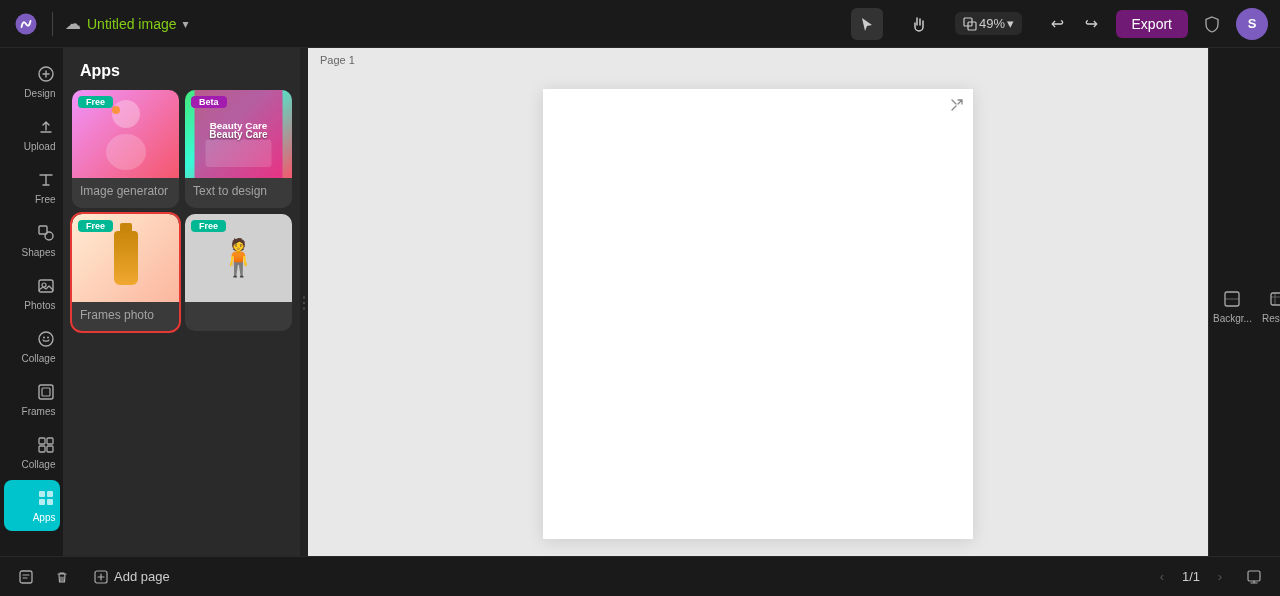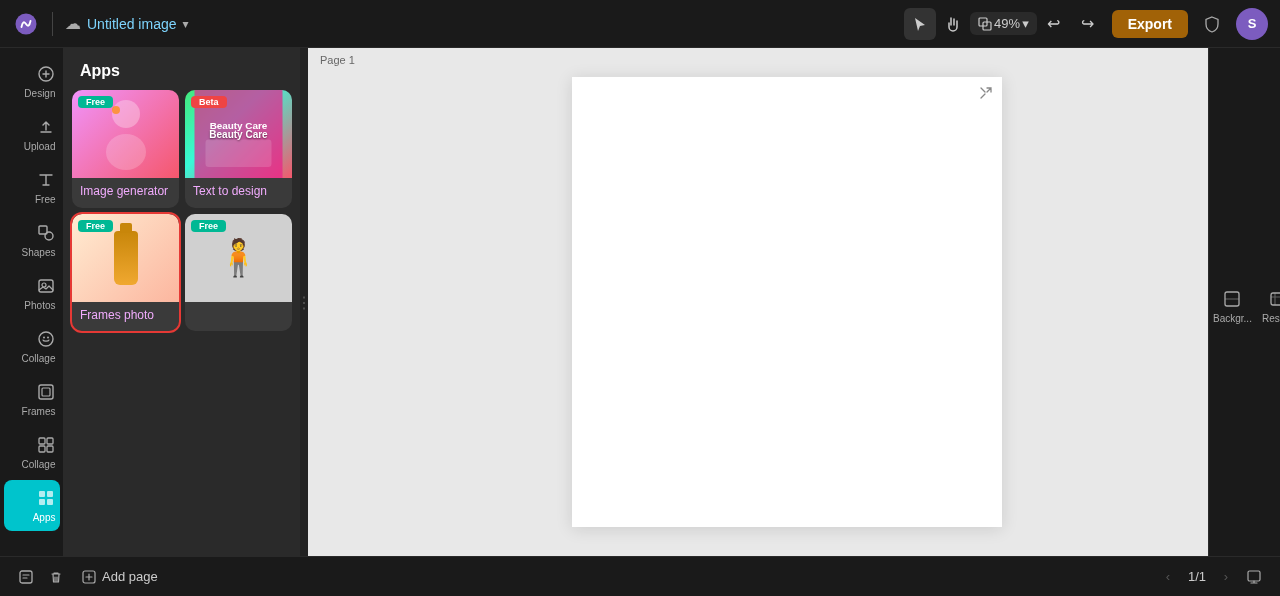--- a/index.html
+++ b/index.html
@@ -5,73 +5,73 @@
     * { margin: 0; padding: 0; box-sizing: border-box; }
     body { font-family: -apple-system, BlinkMacSystemFont, 'Segoe UI', sans-serif; background: #1a1a1a; color: #fff; width: 1280px; height: 596px; overflow: hidden; display: flex; flex-direction: column; }
 
     
     .topbar { height: 48px; background: #1a1a1a; display: flex; align-items: center; padding: 0 12px; gap: 8px; border-bottom: 1px solid #2a2a2a; flex-shrink: 0; }
     .topbar-logo { width: 28px; height: 28px; display: flex; align-items: center; justify-content: center; cursor: pointer; }
     .topbar-logo svg { width: 24px; height: 24px; }
     .topbar-divider { width: 1px; height: 24px; background: #444; margin: 0 4px; }
     .topbar-title-area { display: flex; align-items: center; gap: 6px; cursor: pointer; }
     .topbar-cloud-icon { color: #aaa; font-size: 16px; }
-    .topbar-title { font-size: 14px; color: #7dd3fc; font-weight: 500; }
+    .topbar-title { font-size: 14px; color: #84cc16; font-weight: 500; }
     .topbar-chevron { color: #aaa; font-size: 12px; }
     .topbar-spacer { flex: 1; }
-    .topbar-tools { display: flex; align-items: center; gap: 1px; }
+    .topbar-tools { display: flex; align-items: center; gap: 20px; }
     .tool-btn { width: 32px; height: 32px; border-radius: 6px; display: flex; align-items: center; justify-content: center; cursor: pointer; color: #ccc; font-size: 16px; border: none; background: transparent; }
     .tool-btn.active { background: #333; }
     .zoom-area { display: flex; align-items: center; gap: 2px; padding: 4px 8px; background: #2a2a2a; border-radius: 6px; cursor: pointer; font-size: 13px; color: #ccc; }
     .undo-redo { display: flex; align-items: center; gap: 2px; }
     .topbar-right { display: flex; align-items: center; gap: 8px; }
-    .export-btn { background: #a16207; color: #fff; border: none; border-radius: 6px; padding: 6px 16px; font-size: 14px; font-weight: 700; cursor: pointer; }
+    .export-btn { background: #701a75; color: #fff; border: none; border-radius: 6px; padding: 6px 16px; font-size: 14px; font-weight: 400; cursor: pointer; }
     .shield-btn { width: 32px; height: 32px; display: flex; align-items: center; justify-content: center; cursor: pointer; color: #ccc; }
     .avatar { width: 32px; height: 32px; border-radius: 50%; background: #7c5cbf; display: flex; align-items: center; justify-content: center; font-size: 13px; font-weight: 700; color: #fff; cursor: pointer; }
 
     
     .main { display: flex; flex: 1; overflow: hidden; }
 
     
     .sidebar-icons { width: 64px; background: #1a1a1a; display: flex; flex-direction: column; align-items: center; padding-top: 8px; gap: 2px; border-right: 1px solid #2a2a2a; }
     .sidebar-icon-item { width: 56px; display: flex; flex-direction: column; align-items: flex-end; padding: 8px 4px; border-radius: 8px; cursor: pointer; gap: 4px; color: #aaa; }
     .sidebar-icon-item.active { background: #00c4cc; color: #fff; }
     .sidebar-icon-item .icon-label { font-size: 10px; font-weight: 500; }
     .sidebar-icon-item svg { width: 20px; height: 20px; }
 
     
     .apps-panel { width: 236px; background: #2a2a2a; overflow-y: auto; padding: 0; flex-shrink: 0; }
     .apps-panel-header { padding: 14px 16px 10px; font-size: 16px; font-weight: 700; color: #fff; }
     .apps-grid { display: grid; grid-template-columns: 1fr 1fr; gap: 6px; padding: 0 8px 8px; }
     .app-card { border-radius: 10px; overflow: hidden; cursor: pointer; position: relative; background: #3a3a3a; }
     .app-card.selected { outline: 2px solid #e53935; }
     .app-card-img { width: 100%; height: 88px; object-fit: cover; display: flex; align-items: center; justify-content: center; font-size: 11px; color: #aaa; }
-    .app-card-label { padding: 6px 8px 8px; font-size: 12px; color: #f0abfc; font-weight: 500; line-height: 1.3; }
+    .app-card-label { padding: 6px 8px 8px; font-size: 12px; color: #a3a3a3; font-weight: 500; line-height: 1.3; }
     .badge { position: absolute; top: 6px; left: 6px; font-size: 9px; font-weight: 700; border-radius: 4px; padding: 1px 8px; }
     .badge.free { background: #00b894; color: #fff; }
-    .badge.beta { background: #ef4444; color: #fff; }
+    .badge.beta { background: #a21caf; color: #fff; }
 
     
     .panel-divider { width: 8px; background: #222; cursor: col-resize; display: flex; align-items: center; justify-content: center; color: #555; }
 
     
-    .canvas-area { flex: 1; background: #e8e8e8; position: relative; display: flex; flex-direction: row; }
+    .canvas-area { flex: 1; background: #e8e8e8; position: relative; display: flex; flex-direction: column; }
     .canvas-header { padding: 6px 12px; font-size: 11px; color: #666; }
     .canvas-content { flex: 1; display: flex; align-items: center; justify-content: center; position: relative; }
     .canvas-page { background: #fff; box-shadow: 0 2px 16px rgba(0,0,0,0.12); position: relative; }
     .canvas-page-expand { position: absolute; top: 6px; right: 6px; width: 20px; height: 20px; display: flex; align-items: center; justify-content: center; cursor: pointer; color: #888; }
 
     
     .right-panel { width: 72px; background: #1a1a1a; border-left: 1px solid #2a2a2a; display: flex; flex-direction: row; align-items: center; padding-top: 8px; gap: 2px; }
     .right-panel-item { width: 60px; display: flex; flex-direction: column; align-items: center; padding: 10px 4px; border-radius: 8px; cursor: pointer; gap: 4px; color: #aaa; }
     .right-panel-item .rp-label { font-size: 10px; }
     .right-panel-item svg { width: 20px; height: 20px; }
 
     
-    .bottombar { height: 40px; background: #1a1a1a; border-top: 1px solid #2a2a2a; display: flex; align-items: center; padding: 0 12px; gap: 2px; flex-shrink: 0; }
+    .bottombar { height: 40px; background: #1a1a1a; border-top: 1px solid #2a2a2a; display: flex; align-items: center; padding: 0 12px; gap: 8px; flex-shrink: 0; }
     .bottom-tool { width: 28px; height: 28px; display: flex; align-items: center; justify-content: center; cursor: pointer; color: #aaa; border-radius: 4px; }
     .add-page-btn { display: flex; align-items: center; gap: 6px; padding: 4px 10px; border-radius: 6px; cursor: pointer; color: #ccc; font-size: 13px; }
     .bottom-spacer { flex: 1; }
     .page-nav { display: flex; align-items: center; gap: 8px; color: #ccc; font-size: 13px; }
     .nav-btn { width: 24px; height: 24px; display: flex; align-items: center; justify-content: center; cursor: pointer; color: #555; border-radius: 4px; }
 
     
     .img-image-gen { background: linear-gradient(135deg, #f093fb 0%, #f5576c 100%); }
     .img-text-to-design { background: linear-gradient(135deg, #43e97b 0%, #38f9d7 40%, #f5576c 100%); position: relative; overflow: hidden; }
     .img-text-to-design::after { content: 'Beauty Care'; position: absolute; top: 50%; left: 50%; transform: translate(-50%,-50%); font-size: 10px; font-weight: 700; color: #fff; text-shadow: 0 1px 2px rgba(0,0,0,0.5); white-space: nowrap; }

